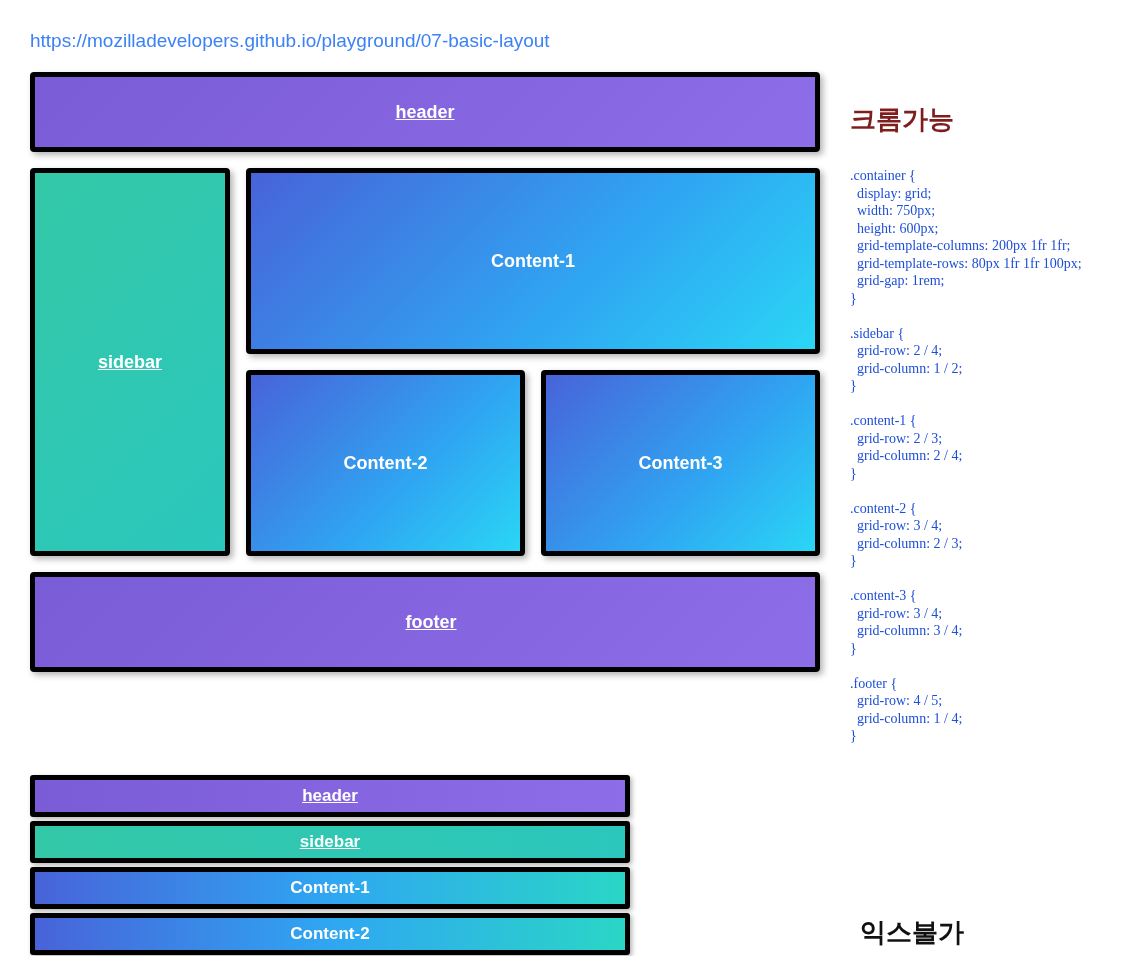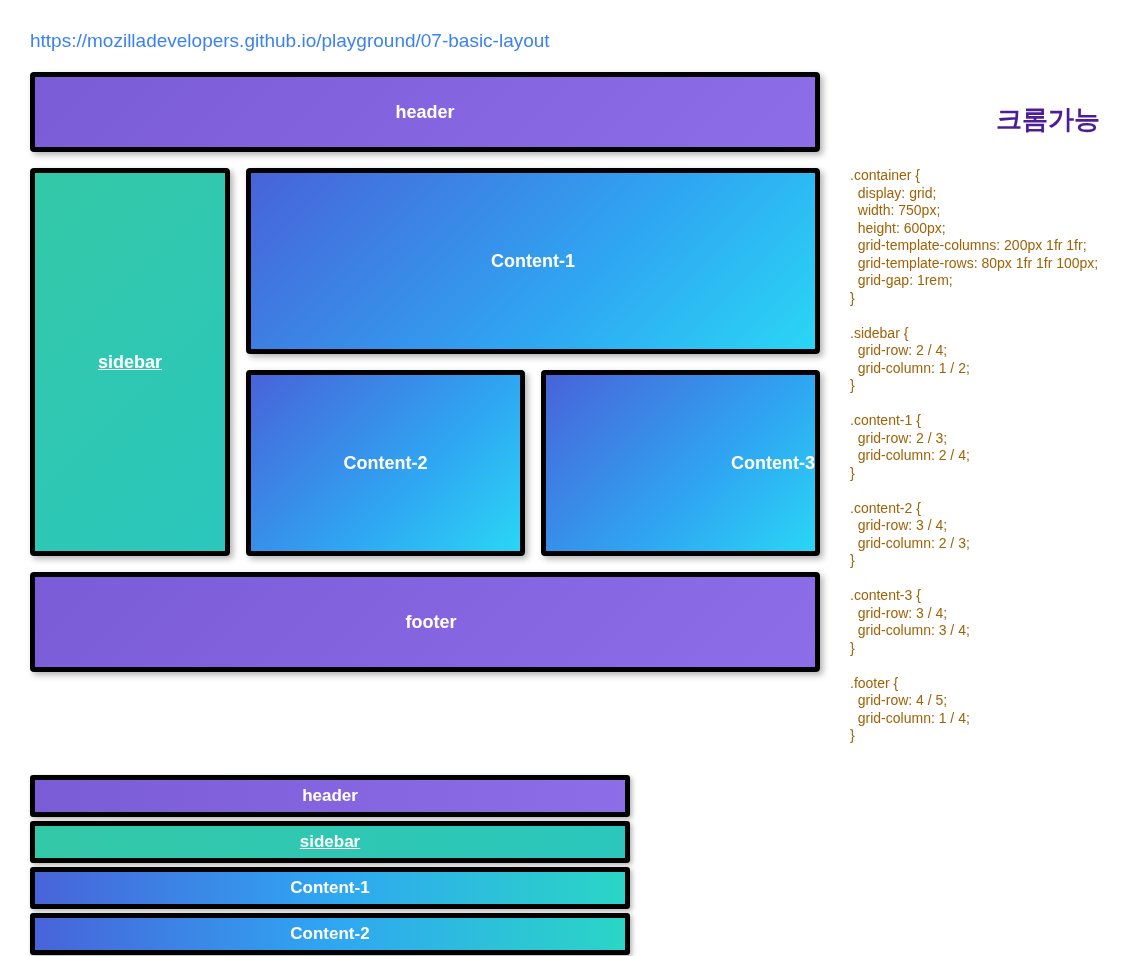--- a/index.html
+++ b/index.html
@@ -32,51 +32,50 @@
     border: 5px solid #000;
     border-radius: 4px;
     display: flex;
     align-items: center;
     justify-content: center;
     color: #fff;
     font-weight: 700;
     font-size: 18px;
     box-shadow: 3px 3px 6px rgba(0,0,0,0.3);
   }
-  .purple { background: linear-gradient(135deg, #7a5cd6 0%, #8e6ee8 100%); }
+  .purple { background: linear-gradient(135deg, #7a5cd6 0%, #8e6ee8 100%); text-decoration: underline; }
   .teal   { background: linear-gradient(135deg, #33c8a7 0%, #2bc7bd 100%); text-decoration: underline; }
   .blue   { background: linear-gradient(135deg, #4863d9 0%, #2fa6f2 60%, #2ad6f5 100%); }
 
   .g-header  { grid-row: 1 / 2; grid-column: 1 / 4; }
   .g-sidebar { grid-row: 2 / 4; grid-column: 1 / 2; }
   .g-c1      { grid-row: 2 / 3; grid-column: 2 / 4; }
   .g-c2      { grid-row: 3 / 4; grid-column: 2 / 3; }
-  .g-c3      { grid-row: 3 / 4; grid-column: 3 / 4; justify-content: flex-end; }
+  .g-c3      { grid-row: 3 / 4; grid-column: 3 / 4; }
   .g-footer  { grid-row: 4 / 5; grid-column: 1 / 4; padding-left: 12px; }
 
   .right-col { flex: 1; }
   .kheading {
     font-size: 26px;
     font-weight: 700;
     margin: 30px 0 30px 0;
-    color: #4c1d95;
-    text-align: right;
+    color: #7f1d1d;
   }
   .kheading2 {
     font-size: 26px;
     font-weight: 700;
     margin: 140px 0 0 0;
     color: #111;
   }
   .codeblock {
-    font-family: Liberation Sans, sans-serif;
+    font-family: Liberation Serif, serif;
     font-size: 14px;
     line-height: 1.25;
     white-space: pre;
-    color: #a16207;
+    color: #1d4ed8;
   }
 
   .stacked {
     width: 600px;
   }
   .stacked .row {
     border: 5px solid #000;
     border-radius: 3px;
     height: 42px;
     display: flex;
@@ -170,14 +169,17 @@
     </div>
     <div class="row blueteal">
       <span>Content-1</span>
     </div>
     <div class="row blueteal">
       <span>Content-2</span>
     </div>
 
   </div>
 
+  <div style="flex:1; padding-left:200px;">
+    <div class="kheading2">익스불가</div>
+  </div>
 
 </div>
 
 </body></html>

